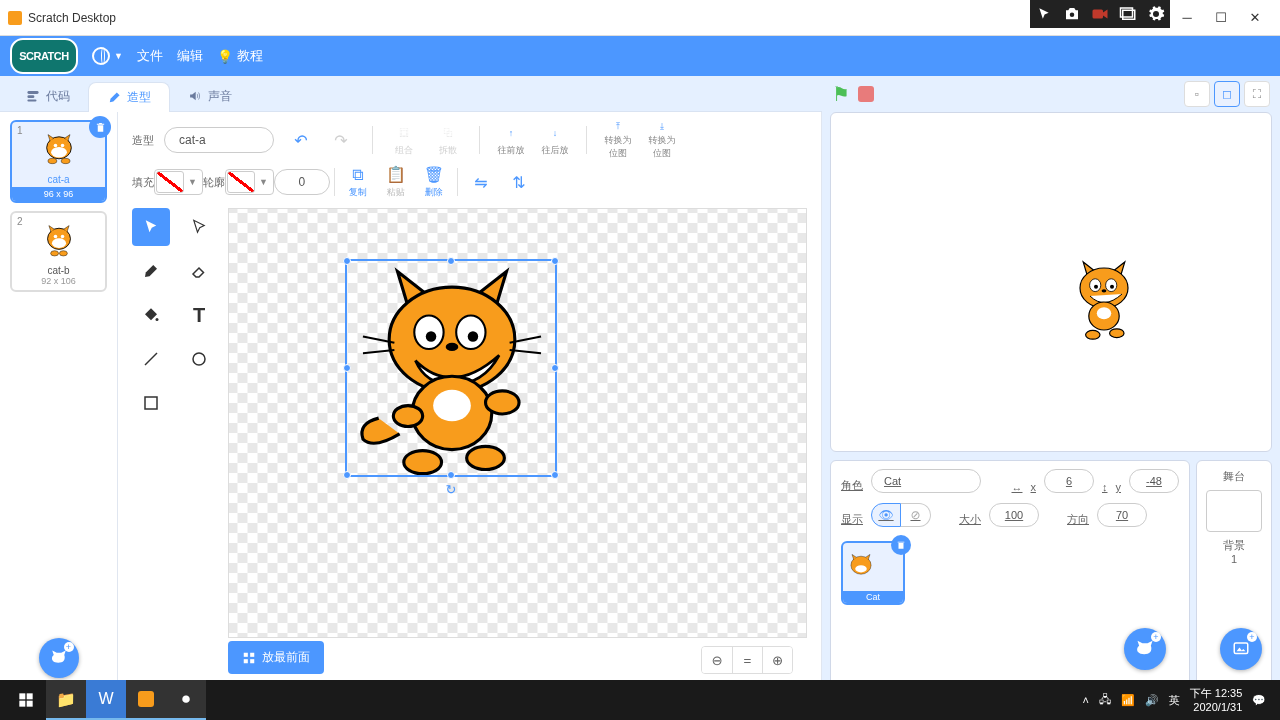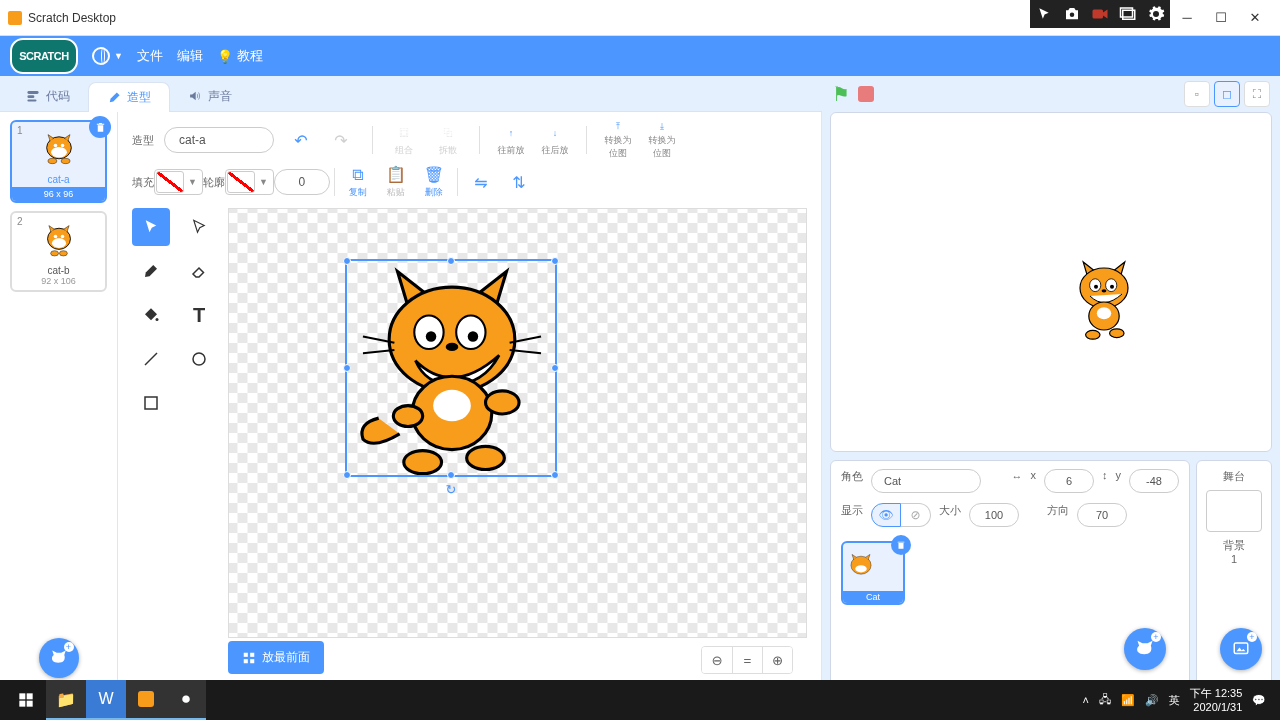--- a/index.html
+++ b/index.html
@@ -89,21 +89,21 @@
 .flag { color:#4cbf56; font-size:20px;}
 .stop { width:16px; height:16px; background:#e87b7b; border-radius:3px;}
 .stage-size-btns { margin-left:auto; display:flex; gap:4px;}
 .ssbtn { width:26px; height:26px; background:#fff; border:1px solid #ddd; border-radius:4px; display:flex; align-items:center; justify-content:center; cursor:pointer; color:#888; font-size:12px;}
 .ssbtn.active { border-color:#4c97ff; background:#e9f1ff; color:#4c97ff;}
 .stage { flex:0 0 340px; margin:0 8px 8px; background:#fff; border:1px solid #d0d8e8; border-radius:6px; position:relative; overflow:hidden;}
 .stage-cat { position:absolute; left:53%; top:42%; width:80px; height:90px;}
 
 .sprite-row { display:flex; gap:6px; margin:0 8px; flex:1;}
 .sprite-info { flex:1; background:#fff; border:1px solid #d0d8e8; border-radius:6px; padding:8px 10px; display:flex; flex-direction:column; gap:10px;}
-.info-line { display:flex; align-items:flex-start; gap:8px; font-size:11px; color:#666;}
+.info-line { display:flex; align-items:flex-end; gap:8px; font-size:11px; color:#666;text-decoration:underline;}
 .pill { border:1px solid #ccc; border-radius:16px; padding:5px 12px; font-size:11px; min-width:50px; text-align:center; color:#555;}
 .pill.wide { width:110px; text-align:left;}
 .vis-btn { width:30px; height:24px; border:1px solid #ccc; display:flex; align-items:center; justify-content:center; font-size:12px;}
 .vis-btn.l { border-radius:12px 0 0 12px; background:#e9f1ff; color:#4c97ff; border-color:#4c97ff;}
 .vis-btn.r { border-radius:0 12px 12px 0; border-left:none; color:#aaa;}
 .sprite-thumbs { display:flex; gap:8px; margin-top:4px;}
 .sp-th { width:64px; height:64px; border:2px solid #4c97ff; border-radius:6px; background:#e9f1ff; position:relative; text-align:center; padding-top:6px;}
 .sp-th .spname { position:absolute; bottom:0; left:0; right:0; background:#4c97ff; color:#fff; font-size:9px; padding:1px 0; border-radius:0 0 4px 4px;}
 .sp-del { position:absolute; top:-8px; right:-8px; width:20px; height:20px; background:#4c97ff; border-radius:50%; display:flex; align-items:center; justify-content:center;}
 
@@ -466,21 +466,21 @@
           <span>↕</span>
           <span>y</span>
           <div class="pill">-48</div>
         </div>
         <div class="info-line">
           <span>显示</span>
           <div style="display:flex">
             <div class="vis-btn l">👁</div>
             <div class="vis-btn r">⊘</div>
           </div>
-          <span style="">大小</span>
+          <span style="margin-left:20px">大小</span>
           <div class="pill">100</div>
           <span style="margin-left:20px">方向</span>
           <div class="pill">70</div>
         </div>
         <div class="sprite-thumbs">
           <div class="sp-th">
             <div class="sp-del">
                 <svg width="10" height="10" viewBox="0 0 24 24" fill="#fff">
                   <path d="M6 7h12v14H6zM4 4h16v2H4z"></path>
                 </svg>

